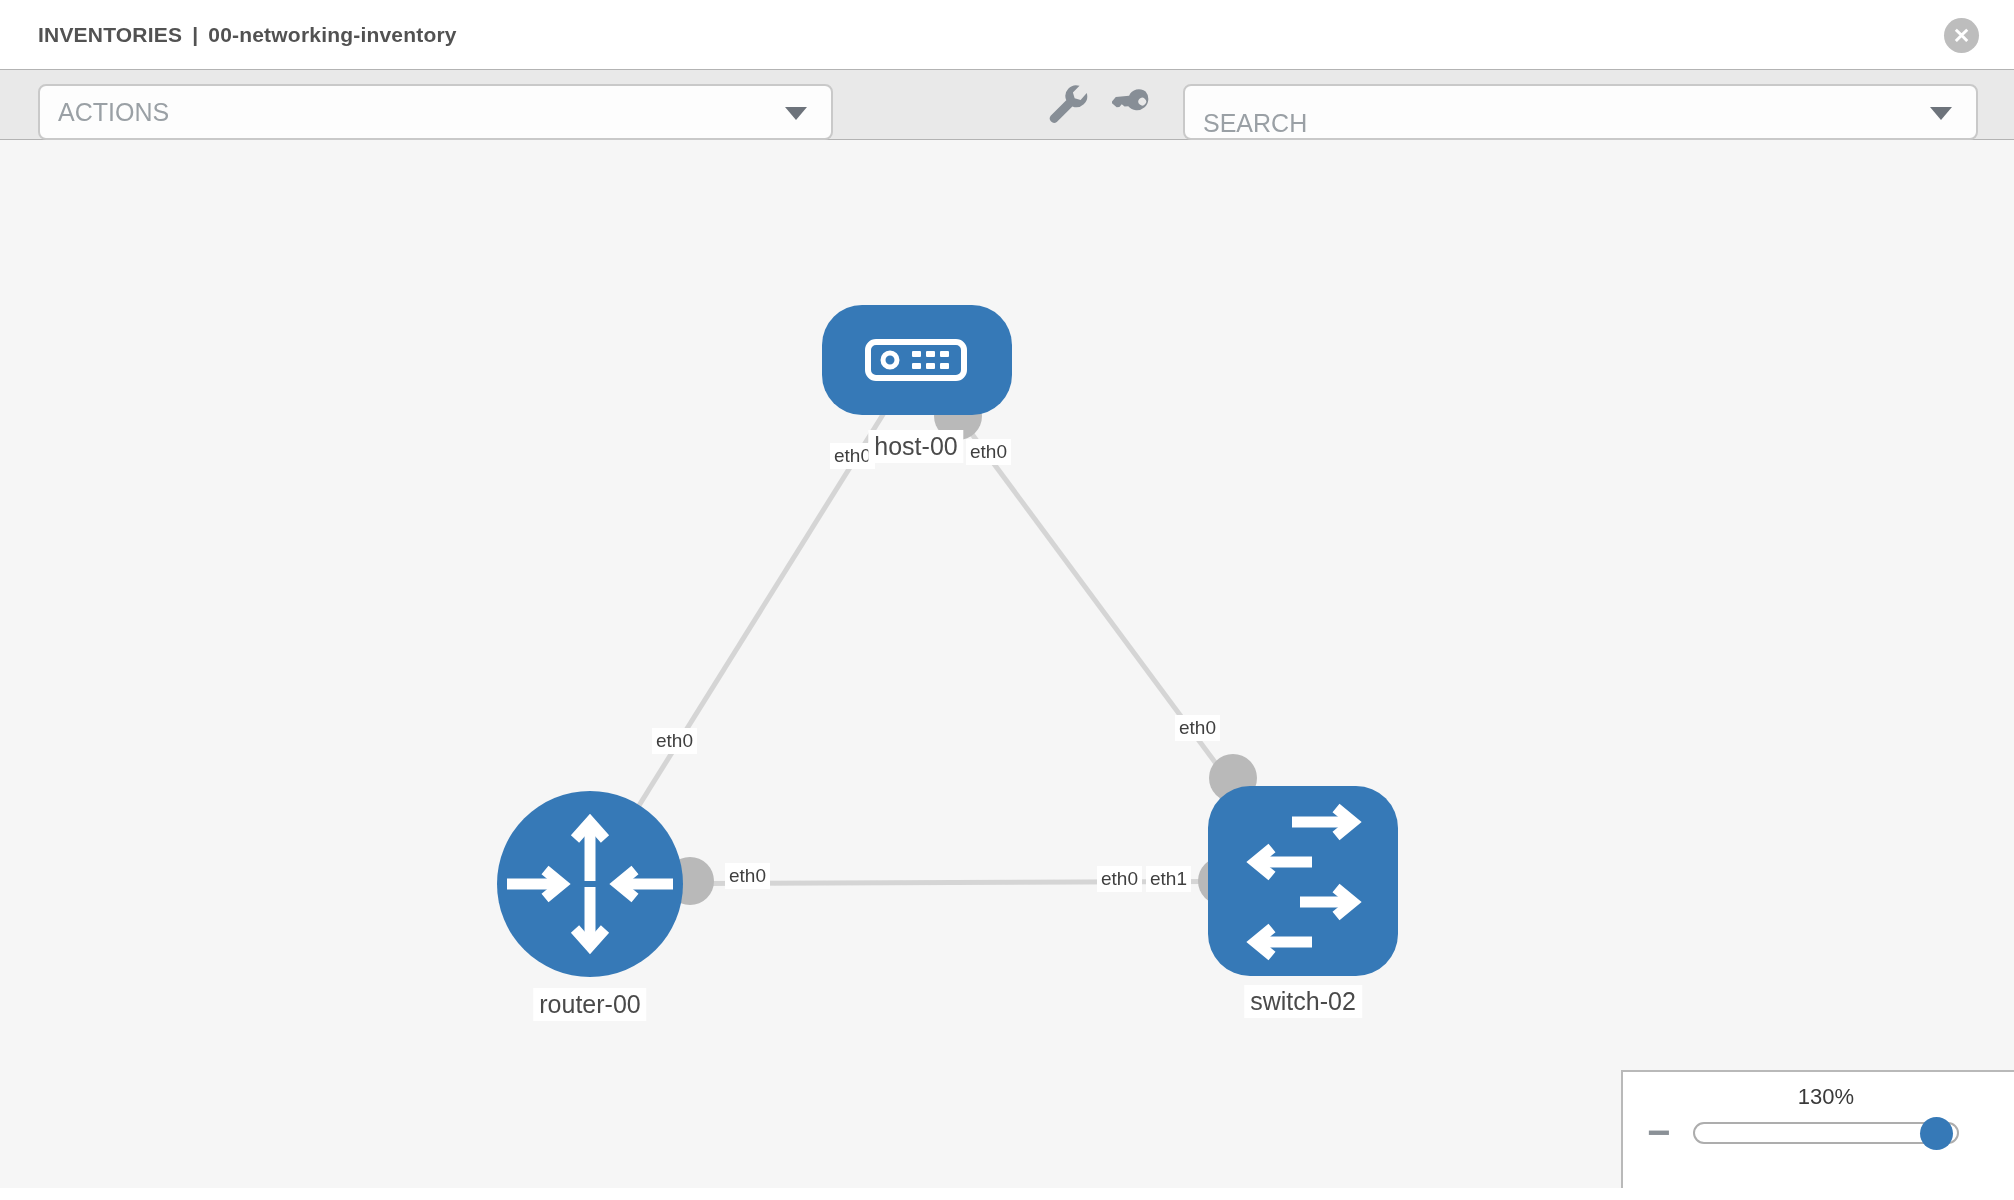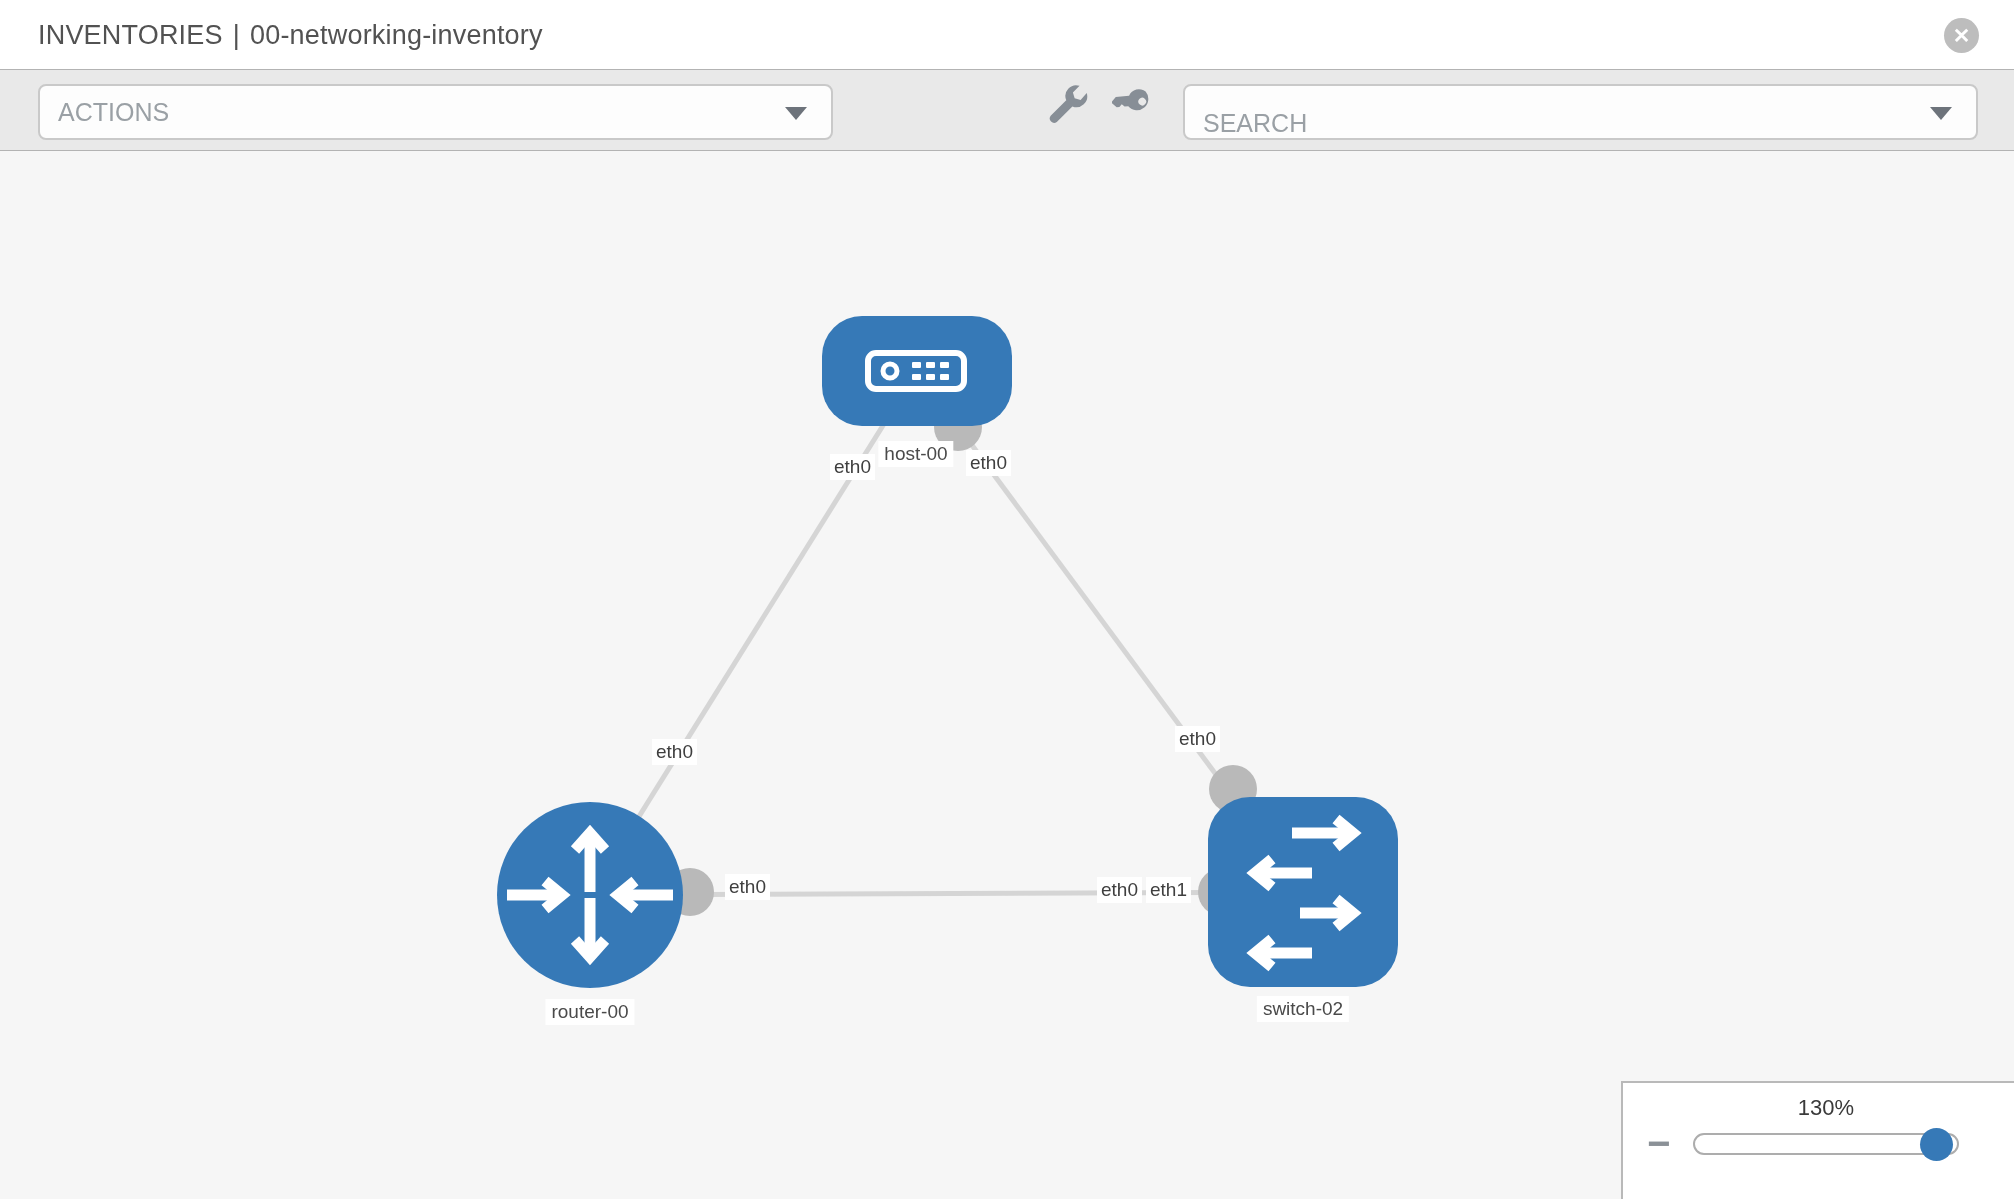--- a/index.html
+++ b/index.html
@@ -3,46 +3,46 @@
 <meta charset="utf-8">
 <style>
   * { margin:0; padding:0; box-sizing:border-box; }
   html,body { width:2014px; height:1200px; overflow:hidden; background:#fff;
               font-family:"Liberation Sans", sans-serif; }
   #app { position:relative; width:2014px; height:1200px; }
 
   
   .header { position:relative; height:70px; background:#ffffff; border-bottom:1px solid #b3b3b3; }
   .title { position:absolute; left:38px; top:50%; transform:translateY(-50%);
-           font-size:27px; font-weight:normal; color:#525252; letter-spacing:.2px;text-align:right; }
+           font-size:21px; font-weight:bold; color:#525252; letter-spacing:.2px;text-align:right; }
   .title .sep { padding:0 10px; }
   .close-btn { position:absolute; right:35px; top:18px; width:35px; height:35px;
                border-radius:50%; background:#bdbdbd; color:#ffffff; display:flex;
                align-items:center; justify-content:center; font-size:21px; font-weight:bold;
                cursor:pointer; }
 
   
-  .toolbar { position:relative; height:81px; background:#e9e9e9; border-bottom:1px solid #b3b3b3; }
+  .toolbar { position:relative; height:70px; background:#e9e9e9; border-bottom:1px solid #b3b3b3; }
   .select-box { position:absolute; top:14px; height:56px; background:#fdfdfd;
                 border:2px solid #c9c9c9; border-radius:8px; display:flex; align-items:center; }
   .select-box .ph { font-size:25px; color:#9aa0a5; margin-left:18px; }
   .caret { position:absolute; right:24px; top:50%; margin-top:-5px; width:0; height:0;
            border-left:11px solid transparent; border-right:11px solid transparent;
            border-top:13px solid #6d737b; }
   #actions-select { left:38px; width:795px; }
   #search-select  { left:1183px; width:795px;align-items:flex-end; }
   #wrench { left:1047px; top:14px; position:absolute; width:42px; height:42px; }
   #key    { left:1112px; top:14px; position:absolute; width:42px; height:42px; }
   #wrench svg, #key svg { width:42px; height:42px; fill:#878e96; }
 
   
   .canvas { position:relative; width:2014px; height:1048px; background:#f6f6f6; }
   .canvas svg.graph { position:absolute; left:0; top:0; }
 
-  .node-label { position:absolute; background:#ffffff; color:#4a4a4a; font-size:19px;
+  .node-label { position:absolute; background:#ffffff; color:#4a4a4a; font-size:25px;
                 padding:2px 6px; white-space:nowrap; transform:translateX(-50%); z-index:3; }
   .iface-label { position:absolute; background:#ffffff; color:#3f3f3f; font-size:19px;
                  padding:2px 4px; white-space:nowrap; z-index:2; }
 
   
   .zoom-panel { position:absolute; left:1621px; top:930px; width:434px; height:118px;
                 background:#ffffff; border-top:2px solid #b9b9b9; border-left:2px solid #b9b9b9;
                 z-index:5; }
   .zoom-value { position:absolute; left:70px; width:266px; top:12px; text-align:center;
                 font-size:22px; color:#3a3a3a; }

